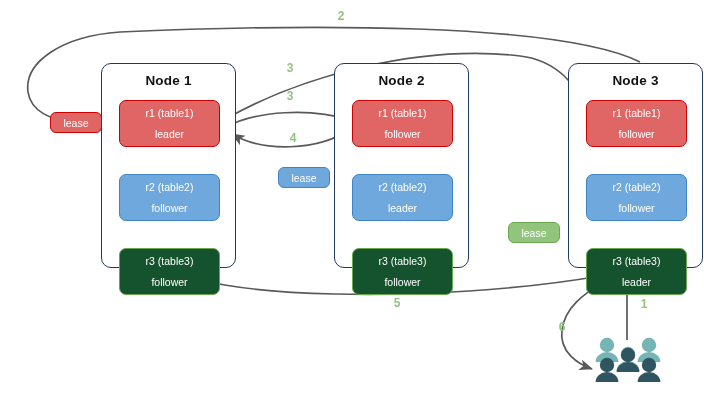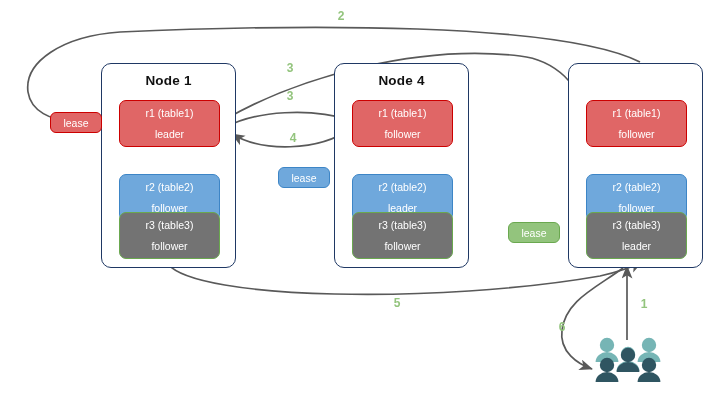--- a/index.html
+++ b/index.html
@@ -37,21 +37,21 @@
     display:flex;flex-direction:column;
     align-items:center;justify-content:center;
     color:#ffffff;
     font-size:10.5px;
     line-height:13px;
     gap:8px;
   }
   .range .l1,.range .l2{display:block;white-space:nowrap;}
   .r-red{background:#e06666;border:1.6px solid #cc0000;}
   .r-blue{background:#6fa8dc;border:1.6px solid #3d85c6;}
-  .r-green{background:#737373;border:1.6px solid #6aa84f;}
+  .r-green{background:#14532d;border:1.6px solid #6aa84f;margin-top:36px;}
   .slot1{top:36px;}
   .slot2{top:110px;}
   .slot3{top:148px;}
 
   .lease{
     position:absolute;
     box-sizing:border-box;
     width:52px;height:21px;
     border-radius:6px;
     display:flex;align-items:center;justify-content:center;
@@ -123,36 +123,37 @@
       <span class="l1">r2 (table2)</span>
       <span class="l2">follower</span>
     </div>
     <div class="range r-green slot3">
       <span class="l1">r3 (table3)</span>
       <span class="l2">follower</span>
     </div>
   </div>
 
   <div class="node" style="left:334px;top:63px;">
-    <div class="node-title">Node 4</div>
+    <div class="node-title">Node 2</div>
     <div class="range r-red slot1">
       <span class="l1">r1 (table1)</span>
       <span class="l2">follower</span>
     </div>
     <div class="range r-blue slot2">
       <span class="l1">r2 (table2)</span>
       <span class="l2">leader</span>
     </div>
     <div class="range r-green slot3">
       <span class="l1">r3 (table3)</span>
       <span class="l2">follower</span>
     </div>
   </div>
 
   <div class="node" style="left:568px;top:63px;">
+    <div class="node-title">Node 3</div>
     <div class="range r-red slot1">
       <span class="l1">r1 (table1)</span>
       <span class="l2">follower</span>
     </div>
     <div class="range r-blue slot2">
       <span class="l1">r2 (table2)</span>
       <span class="l2">follower</span>
     </div>
     <div class="range r-green slot3">
       <span class="l1">r3 (table3)</span>

